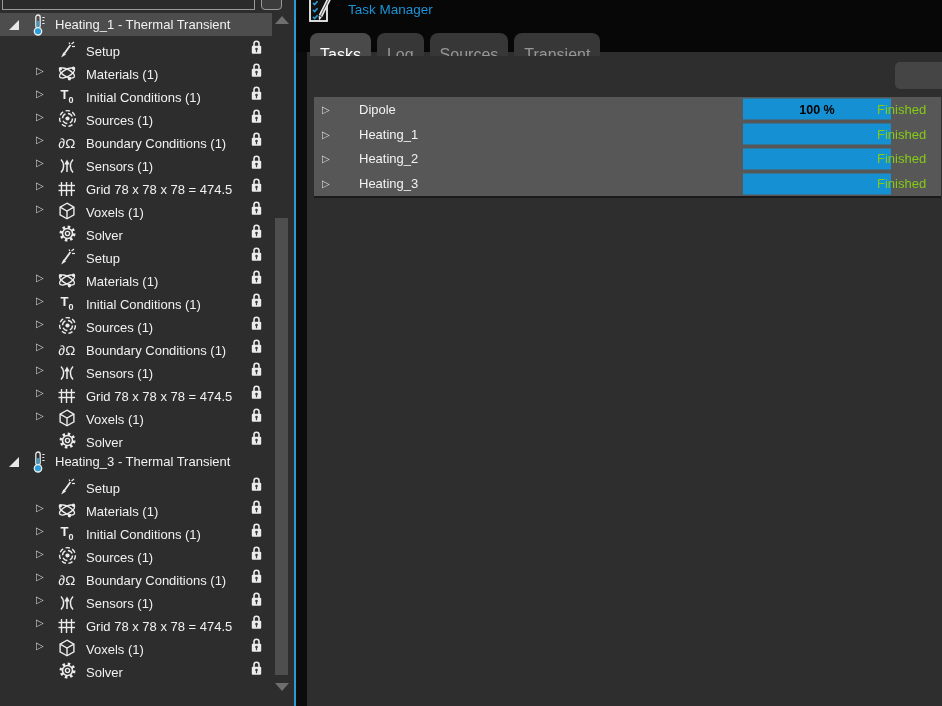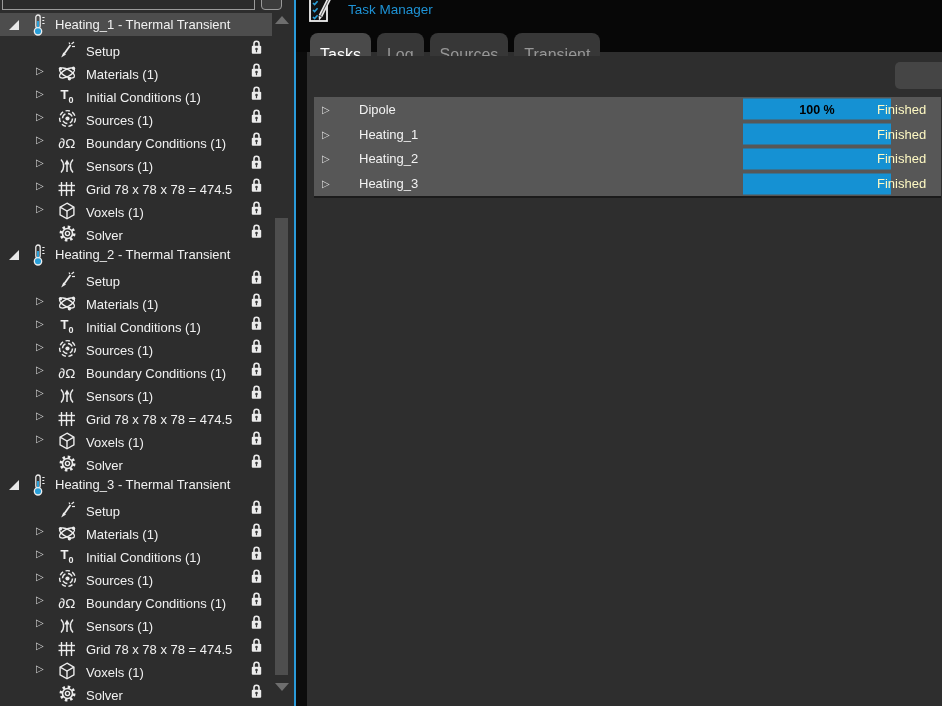--- a/index.html
+++ b/index.html
@@ -52,21 +52,21 @@
   .content{position:absolute;left:307px;top:56px;width:635px;height:650px;background:#2e2e2e;}
   .partial-btn{position:absolute;left:588px;top:6px;width:70px;height:27px;background:#454545;border-radius:5px;}
   .task-block{position:absolute;left:7px;top:41px;width:627px;height:99px;background:#575757;
     display:flex;flex-direction:column;border-bottom:2px solid #1b1b1b;box-sizing:content-box;}
   .task-row{flex:1;position:relative;display:flex;align-items:center;font-size:13px;color:#f2f2f2;}
   .texp{margin-left:8px;width:10px;font-size:10px;color:#dedede;}
   .tname{margin-left:27px;}
   .pbar{position:absolute;left:429px;top:50%;transform:translateY(-50%);width:148px;height:21px;
     background:#1591d3;display:flex;align-items:center;justify-content:center;}
   .plabel{font-size:12.5px;font-weight:bold;color:#000;}
-  .tstatus{position:absolute;left:563px;color:#fef9c3;}
+  .tstatus{position:absolute;left:563px;color:#84cc16;}
 </style>
 </head>
 <body>
 
 <div class="left-panel">
   <div class="search-box"></div>
   <div class="search-btn"></div>
   <div class="tree" id="tree">
       <div class="trow header sel">
         <span class="hexp"></span>
@@ -236,36 +236,20 @@
      <circle cx="9.5" cy="9.5" r="2.1" fill="none" stroke="#ececec" stroke-width="1.4"></circle>
           </svg>
         </span>
         <span class="lbl">Solver</span>
         <span class="lock"><svg width="13" height="16" viewBox="0 0 13 16">
      <path d="M4,7 V4.8 a2.5,2.5 0 0 1 5,0 V7" fill="none" stroke="#ececec" stroke-width="1.6"></path>
      <rect x="1.8" y="6.8" width="9.4" height="8" rx="1" fill="#ececec"></rect>
      <circle cx="6.5" cy="10" r="1.3" fill="#3a3a3a"></circle>
             <rect x="5.9" y="10.6" width="1.2" height="2.6" fill="#3a3a3a"></rect>
           </svg></span>
-      </div>
-      <div class="trow header">
-        <span class="hexp"></span>
-        <span class="ico">
-          <svg width="15" height="22" viewBox="0 0 15 22">
-     <rect x="4.8" y="1" width="4.4" height="13" rx="2.2" fill="none" stroke="#ececec" stroke-width="1.3"></rect>
-     <rect x="6" y="7" width="2" height="8" fill="#2a9fd8"></rect>
-     <circle cx="7" cy="17.3" r="3.7" fill="#2a9fd8" stroke="#ececec" stroke-width="1.3"></circle>
-     <g stroke="#ececec" stroke-width="1">
-              <line x1="11.3" y1="3.5" x2="13.6" y2="3.5"></line>
-              <line x1="11.3" y1="6.5" x2="13.2" y2="6.5"></line>
-              <line x1="11.3" y1="9.5" x2="13.6" y2="9.5"></line>
-            </g>
-          </svg>
-        </span>
-        <span class="lbl">Heating_2 - Thermal Transient</span>
       </div>
       <div class="trow child">
         <span class="cexp"></span>
         <span class="ico">
           <svg width="18" height="18" viewBox="0 0 18 18">
      <line x1="12.5" y1="4" x2="6" y2="13" stroke="#ececec" stroke-width="1.8"></line>
      <polygon points="3.2,16.5 8,13.6 5.3,11.4" fill="#ececec"></polygon>
      <g stroke="#ececec" stroke-width="1.2">
               <line x1="13.5" y1="3" x2="16" y2="1"></line>
               <line x1="14" y1="5.5" x2="17" y2="5.5"></line>

